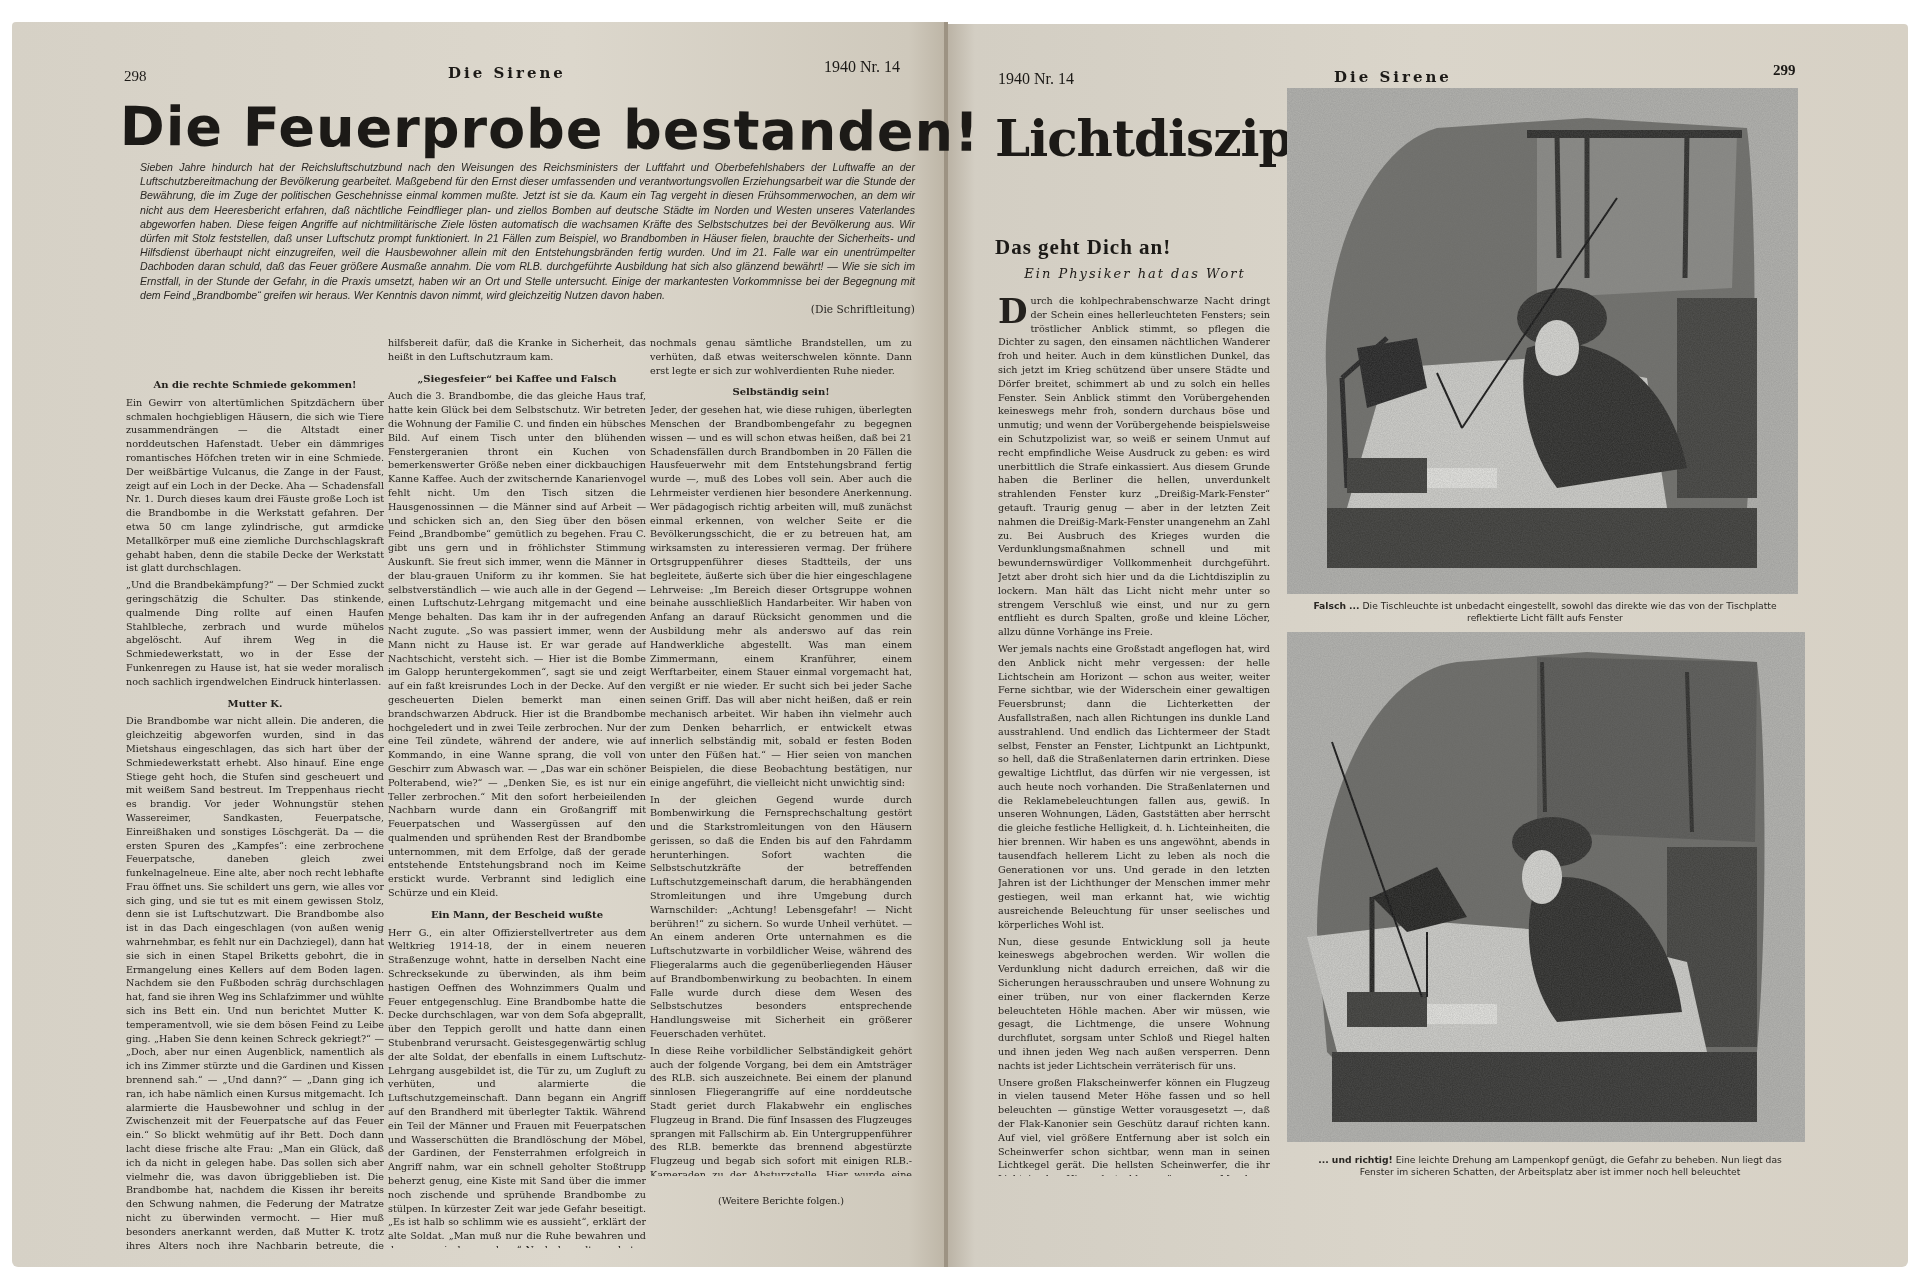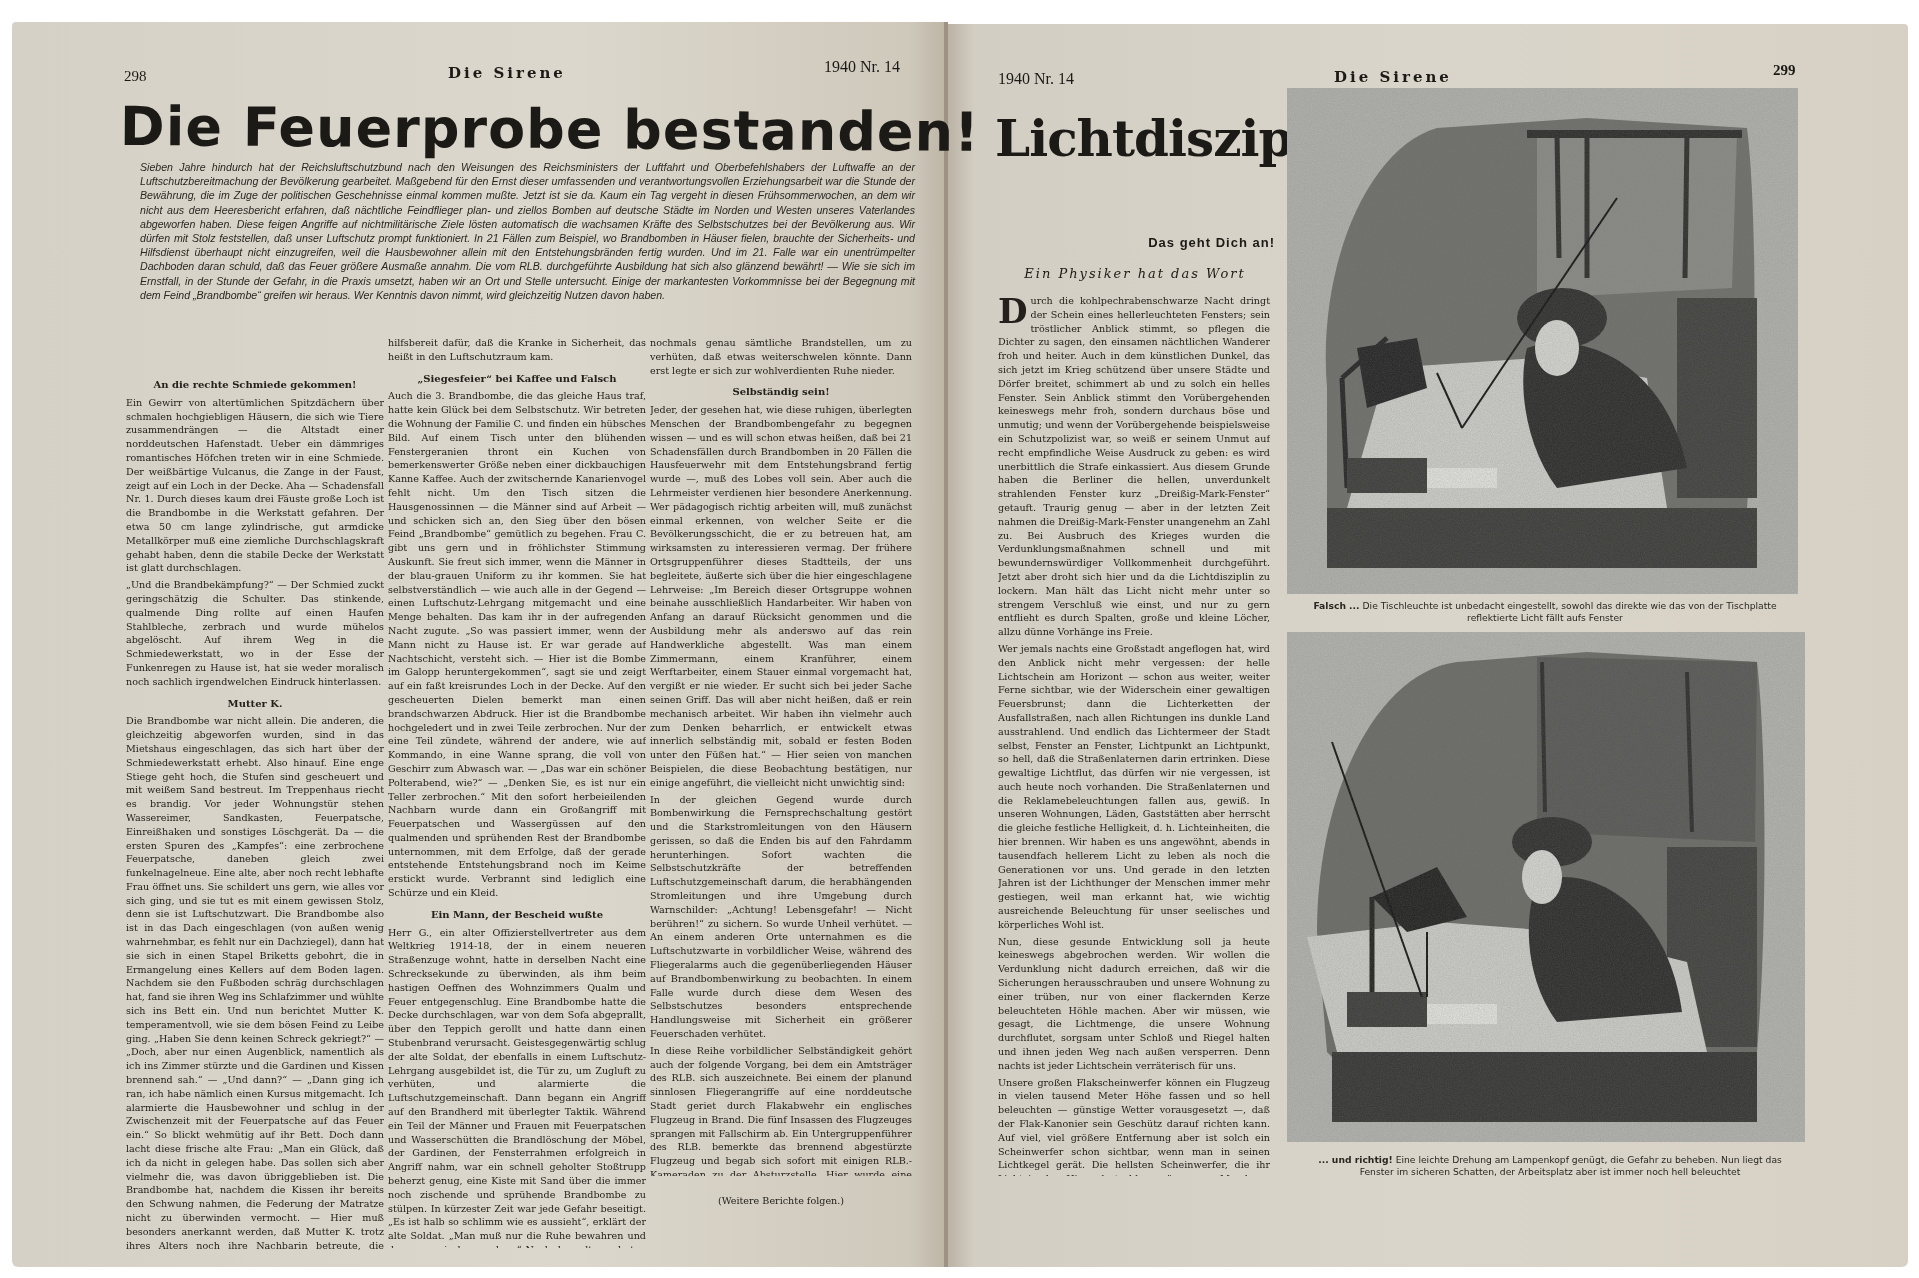--- a/index.html
+++ b/index.html
@@ -10,21 +10,21 @@
   .gutter{position:absolute;left:944px;top:22px;width:4px;height:1245px;background:#9d9383;}
   .abs{position:absolute;}
   .folio{font-family:"Liberation Serif",serif;font-size:15px;}
   .masthead{font-family:"DejaVu Serif",serif;font-size:15px;letter-spacing:3px;font-weight:bold;}
   .headline{font-family:"DejaVu Sans",sans-serif;font-weight:900;font-size:54px;letter-spacing:1px;transform:rotate(0.4deg);transform-origin:left;white-space:nowrap;}
   .intro{font-family:Liberation Sans, sans-serif;font-style:italic;font-size:10.6px;line-height:14.2px;text-align:justify;color:#2a2723;}
   .col{font-family:"DejaVu Serif",serif;font-size:9.6px;line-height:13.8px;text-align:justify;color:#24211d;}
   .col p{margin:0 0 3px 0;}
   .sub{font-family:"DejaVu Serif",serif;font-weight:bold;font-size:10px;text-align:center;margin:8px 0 4px 0;}
   .title-r{font-family:"DejaVu Serif",serif;font-weight:bold;font-size:58px;line-height:62px;text-align:center;letter-spacing:-1px;}
-  .kicker{font-family:Liberation Sans, sans-serif;font-weight:bold;font-size:13px;text-align:right;letter-spacing:1px;}
+  .kicker{font-family:Liberation Serif, serif;font-weight:bold;font-size:21px;text-align:left;letter-spacing:1px;}
   .byline{font-family:"DejaVu Serif",serif;font-style:italic;font-size:13px;text-align:center;letter-spacing:2px;}
   .dropcap{float:left;font-size:34px;line-height:30px;font-weight:bold;margin:2px 3px 0 0;}
   .illus{position:absolute;background:#a9a9a5;overflow:hidden;}
   .caption{font-family:"DejaVu Sans",sans-serif;font-size:9.2px;line-height:12px;text-align:center;color:#2a2723;}
   .caption b{font-weight:bold;}
 </style>
 </head>
 <body>
 
 <div class="page left"></div>
@@ -32,20 +32,21 @@
 <div class="gutter"></div>
 
 <div class="abs folio" style="left:124px;top:68px;">298</div>
 <div class="abs masthead" style="left:448px;top:64px;">Die Sirene</div>
 <div class="abs folio" style="left:824px;top:58px;font-size:16px;">1940 Nr. 14</div>
 
 <div class="abs headline" style="left:120px;top:95px;">Die Feuerprobe bestanden!</div>
 
 <div class="abs" style="left:140px;top:160px;width:775px;">
   <div class="intro">Sieben Jahre hindurch hat der Reichsluftschutzbund nach den Weisungen des Reichsministers der Luftfahrt und Oberbefehlshabers der Luftwaffe an der Luftschutzbereitmachung der Bevölkerung gearbeitet. Maßgebend für den Ernst dieser umfassenden und verantwortungsvollen Erziehungsarbeit war die Stunde der Bewährung, die im Zuge der politischen Geschehnisse einmal kommen mußte. Jetzt ist sie da. Kaum ein Tag vergeht in diesen Frühsommerwochen, an dem wir nicht aus dem Heeresbericht erfahren, daß nächtliche Feindflieger plan- und ziellos Bomben auf deutsche Städte im Norden und Westen unseres Vaterlandes abgeworfen haben. Diese feigen Angriffe auf nichtmilitärische Ziele lösten automatisch die wachsamen Kräfte des Selbstschutzes bei der Bevölkerung aus. Wir dürfen mit Stolz feststellen, daß unser Luftschutz prompt funktioniert. In 21 Fällen zum Beispiel, wo Brandbomben in Häuser fielen, brauchte der Sicherheits- und Hilfsdienst überhaupt nicht einzugreifen, weil die Hausbewohner allein mit den Entstehungsbränden fertig wurden. Und im 21. Falle war ein unentrümpelter Dachboden daran schuld, daß das Feuer größere Ausmaße annahm. Die vom RLB. durchgeführte Ausbildung hat sich also glänzend bewährt! — Wie sie sich im Ernstfall, in der Stunde der Gefahr, in die Praxis umsetzt, haben wir an Ort und Stelle untersucht. Einige der markantesten Vorkommnisse bei der Begegnung mit dem Feind „Brandbombe“ greifen wir heraus. Wer Kenntnis davon nimmt, wird gleichzeitig Nutzen davon haben.</div>
+  <div class="intro" style="text-align:right;font-style:normal;font-family:'DejaVu Serif',serif;">(Die Schriftleitung)</div>
 </div>
 
 <div class="abs col" style="left:126px;top:370px;width:258px;height:880px;overflow:hidden;">
   <div class="sub">An die rechte Schmiede gekommen!</div>
   <p>Ein Gewirr von altertümlichen Spitzdächern über schmalen hochgiebligen Häusern, die sich wie Tiere zusammendrängen — die Altstadt einer norddeutschen Hafenstadt. Ueber ein dämmriges romantisches Höfchen treten wir in eine Schmiede. Der weißbärtige Vulcanus, die Zange in der Faust, zeigt auf ein Loch in der Decke. Aha — Schadensfall Nr. 1. Durch dieses kaum drei Fäuste große Loch ist die Brandbombe in die Werkstatt gefahren. Der etwa 50 cm lange zylindrische, gut armdicke Metallkörper muß eine ziemliche Durchschlagskraft gehabt haben, denn die stabile Decke der Werkstatt ist glatt durchschlagen.</p>
   <p>„Und die Brandbekämpfung?“ — Der Schmied zuckt geringschätzig die Schulter. Das stinkende, qualmende Ding rollte auf einen Haufen Stahlbleche, zerbrach und wurde mühelos abgelöscht. Auf ihrem Weg in die Schmiedewerkstatt, wo in der Esse der Funkenregen zu Hause ist, hat sie weder moralisch noch sachlich irgendwelchen Eindruck hinterlassen.</p>
   <div class="sub">Mutter K.</div>
   <p>Die Brandbombe war nicht allein. Die anderen, die gleichzeitig abgeworfen wurden, sind in das Mietshaus eingeschlagen, das sich hart über der Schmiedewerkstatt erhebt. Also hinauf. Eine enge Stiege geht hoch, die Stufen sind gescheuert und mit weißem Sand bestreut. Im Treppenhaus riecht es brandig. Vor jeder Wohnungstür stehen Wassereimer, Sandkasten, Feuerpatsche, Einreißhaken und sonstiges Löschgerät. Da — die ersten Spuren des „Kampfes“: eine zerbrochene Feuerpatsche, daneben gleich zwei funkelnagelneue. Eine alte, aber noch recht lebhafte Frau öffnet uns. Sie schildert uns gern, wie alles vor sich ging, und sie tut es mit einem gewissen Stolz, denn sie ist Luftschutzwart. Die Brandbombe also ist in das Dach eingeschlagen (von außen wenig wahrnehmbar, es fehlt nur ein Dachziegel), dann hat sie sich in einen Stapel Briketts gebohrt, die in Ermangelung eines Kellers auf dem Boden lagen. Nachdem sie den Fußboden schräg durchschlagen hat, fand sie ihren Weg ins Schlafzimmer und wühlte sich ins Bett ein. Und nun berichtet Mutter K. temperamentvoll, wie sie dem bösen Feind zu Leibe ging. „Haben Sie denn keinen Schreck gekriegt?“ — „Doch, aber nur einen Augenblick, namentlich als ich ins Zimmer stürzte und die Gardinen und Kissen brennend sah.“ — „Und dann?“ — „Dann ging ich ran, ich habe nämlich einen Kursus mitgemacht. Ich alarmierte die Hausbewohner und schlug in der Zwischenzeit mit der Feuerpatsche auf das Feuer ein.“ So blickt wehmütig auf ihr Bett. Doch dann lacht diese frische alte Frau: „Man ein Glück, daß ich da nicht in gelegen habe. Das sollen sich aber vielmehr die, was davon übriggeblieben ist. Die Brandbombe hat, nachdem die Kissen ihr bereits den Schwung nahmen, die Federung der Matratze nicht zu überwinden vermocht. — Hier muß besonders anerkannt werden, daß Mutter K. trotz ihres Alters noch ihre Nachbarin betreute, die wegen eines Beinleidens bettlägerig war. Sie sorgte als Luftschutzwart</p>
 </div>
 

